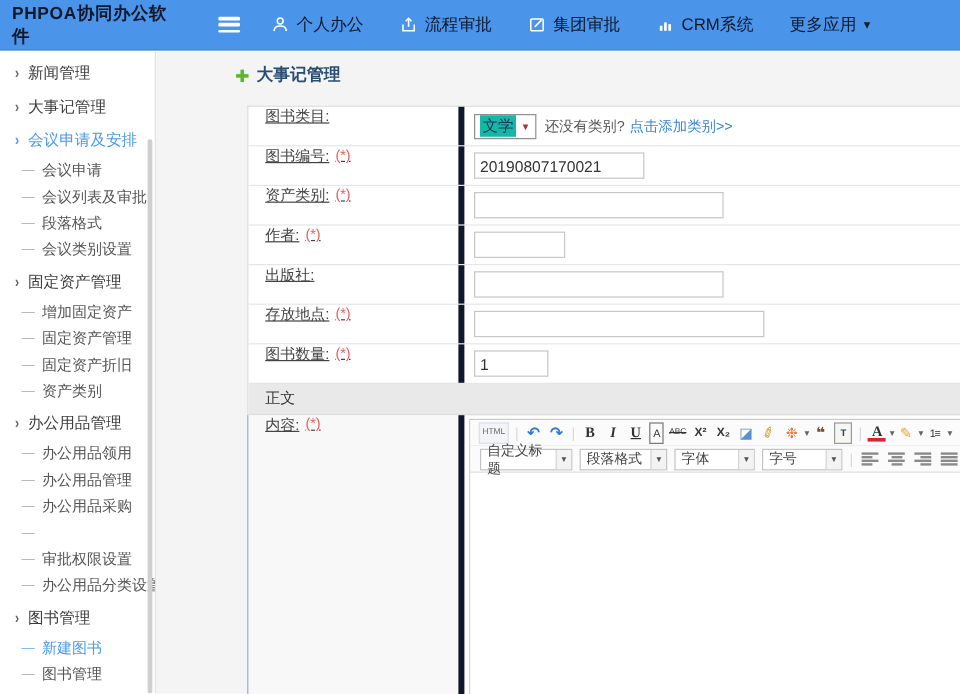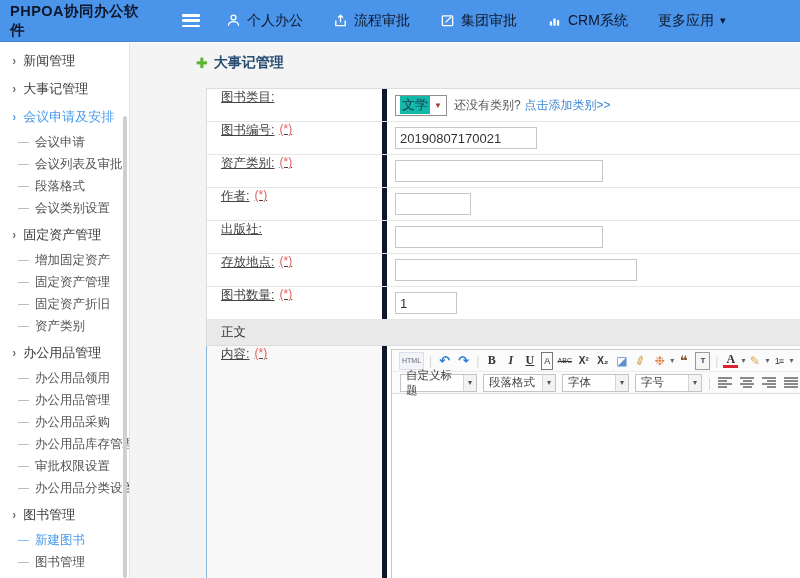--- a/index.html
+++ b/index.html
@@ -212,21 +212,20 @@
   <div class="ss">
       <span class="dash">—</span>
       <span>办公用品管理</span>
     </div>
   <div class="ss">
       <span class="dash">—</span>
       <span>办公用品采购</span>
     </div>
   <div class="ss">
       <span class="dash">—</span>
-      <span>办公用品库存管理</span>
     </div>
   <div class="ss">
       <span class="dash">—</span>
       <span>审批权限设置</span>
     </div>
   <div class="ss">
       <span class="dash">—</span>
       <span>办公用品分类设置</span>
     </div>
   <div class="sg">

